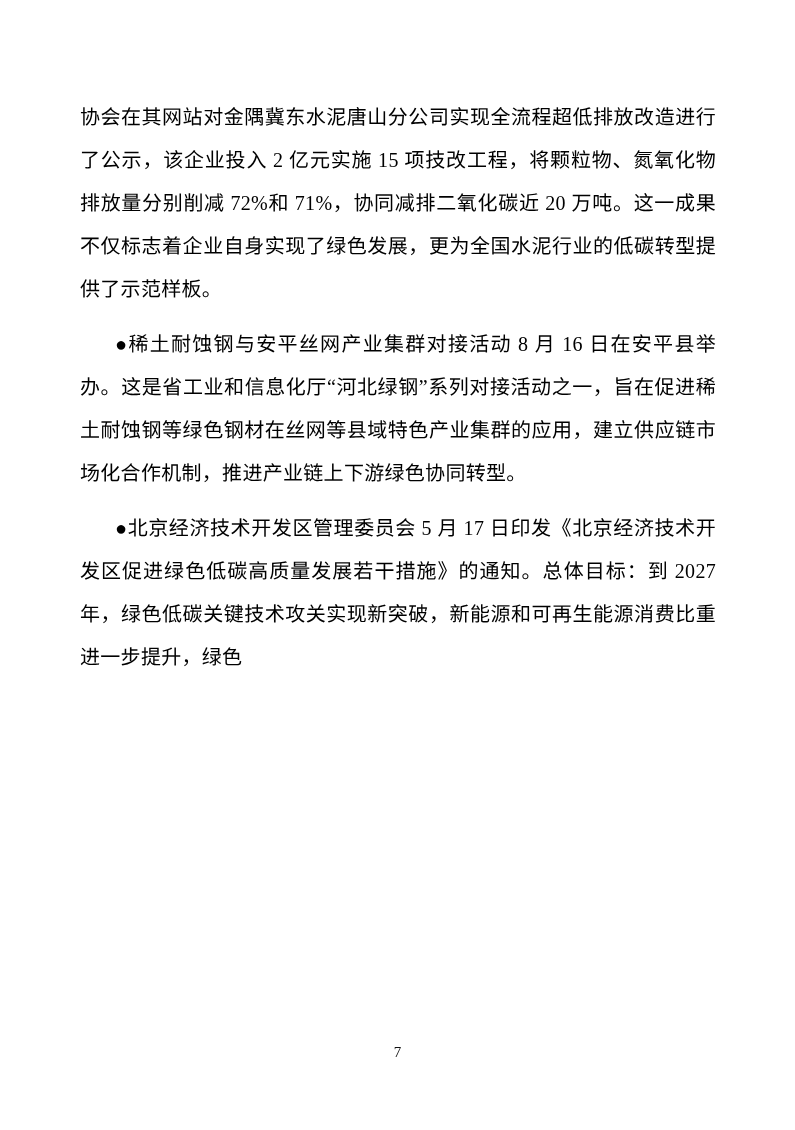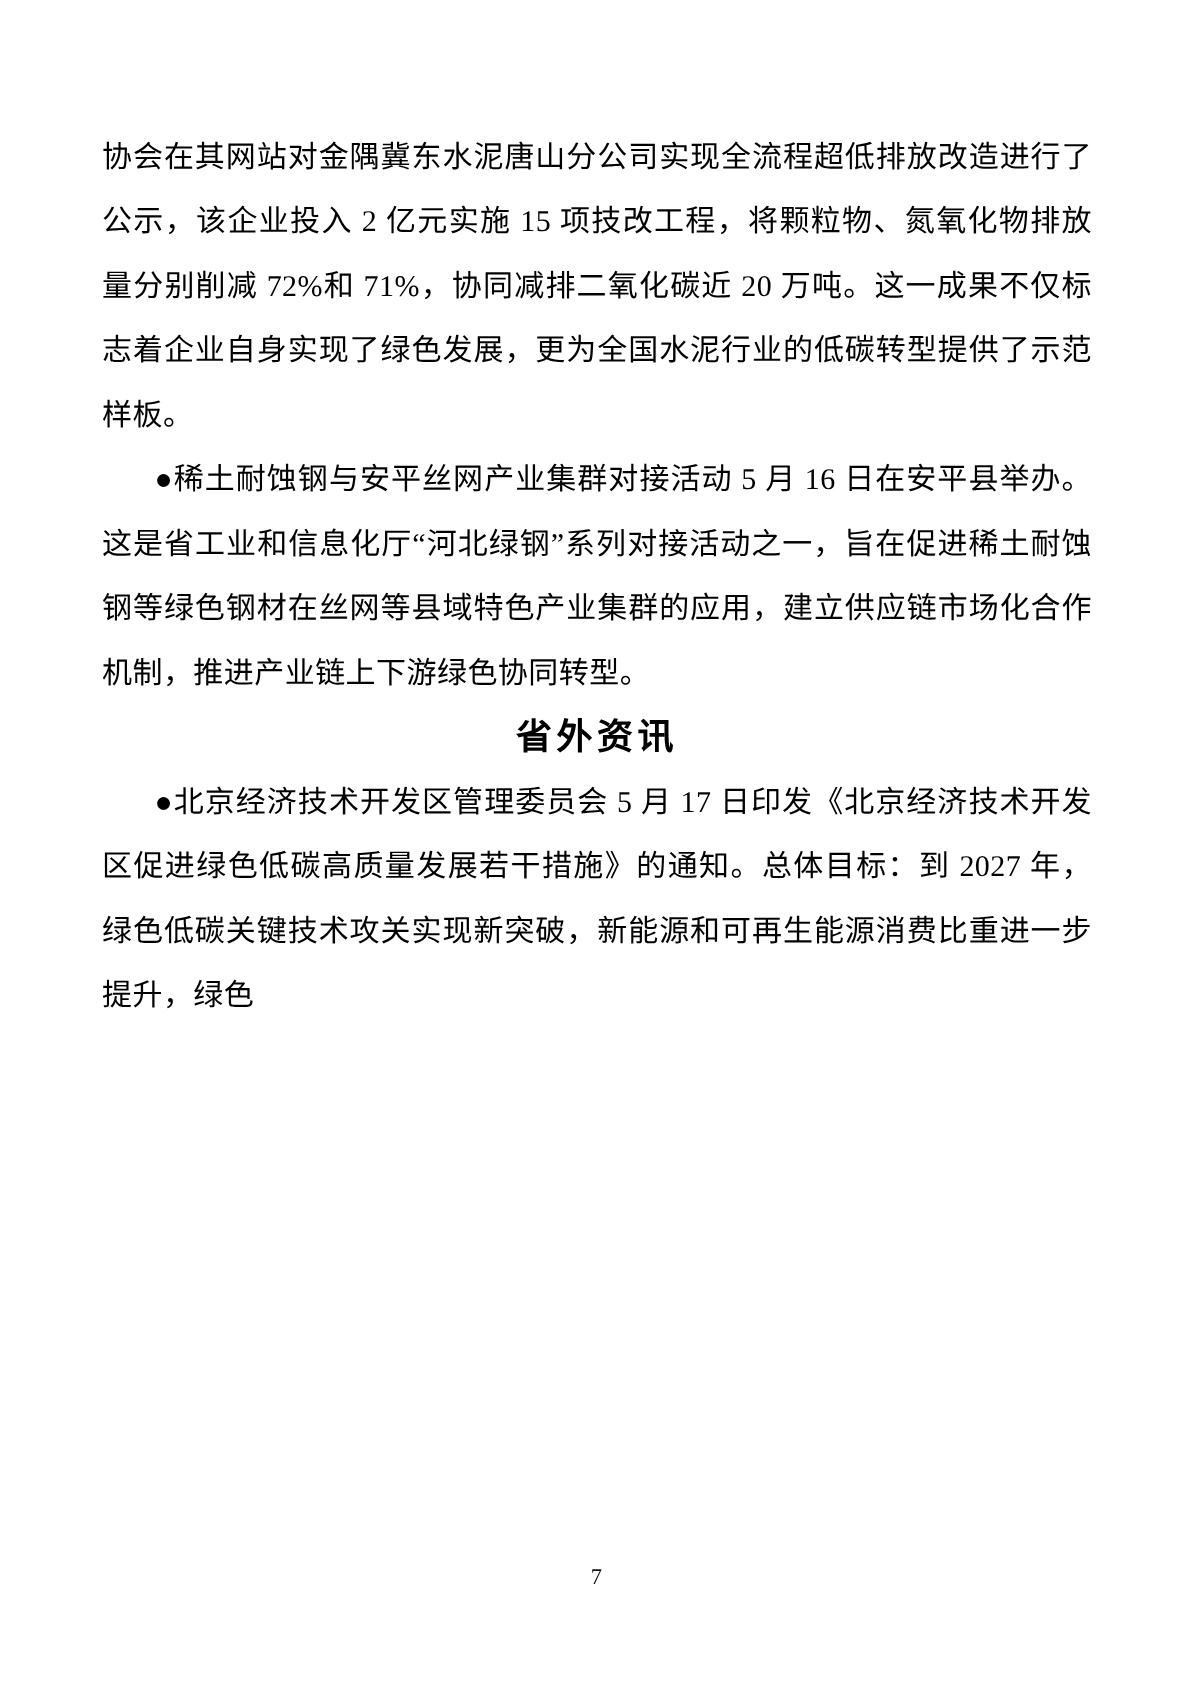--- a/index.html
+++ b/index.html
@@ -20,21 +20,21 @@
     inset: 0;
     background: #ffffff;
   }
   .content {
     position: absolute;
     top: 84px;
     left: 68px;
     width: 660px;
   }
   .para {
-    margin: 0;
+    margin: 12px;
     font-size: 20px;
     line-height: 43px;
     letter-spacing: 0.3px;
     text-align: justify;
     text-justify: inter-ideograph;
   }
   .para.indented {
     text-indent: 1.75em;
   }
   .section-heading {
@@ -58,20 +58,19 @@
     color: #111111;
     font-family: "Liberation Serif", "DejaVu Serif", serif;
   }
 </style>
 </head>
 <body>
 
 <div class="page">
   <div class="content">
     <p class="para">协会在其网站对金隅冀东水泥唐山分公司实现全流程超低排放改造进行了公示，该企业投入 2 亿元实施 15 项技改工程，将颗粒物、氮氧化物排放量分别削减 72%和 71%，协同减排二氧化碳近 20 万吨。这一成果不仅标志着企业自身实现了绿色发展，更为全国水泥行业的低碳转型提供了示范样板。</p>
-    <p class="para indented">●稀土耐蚀钢与安平丝网产业集群对接活动 5 月 16 日在安平县举办。这是省工业和信息化厅“河北绿钢”系列对接活动之一，旨在促进稀土耐蚀钢等绿色钢材在丝网等县域特色产业集群的应用，建立供应链市场化合作机制，推进产业链上下游绿色协同转型。</p>
-    <h2 class="section-heading">省外资讯</h2>
+    <p class="para indented">●稀土耐蚀钢与安平丝网产业集群对接活动 8 月 16 日在安平县举办。这是省工业和信息化厅“河北绿钢”系列对接活动之一，旨在促进稀土耐蚀钢等绿色钢材在丝网等县域特色产业集群的应用，建立供应链市场化合作机制，推进产业链上下游绿色协同转型。</p>
     <p class="para indented">●北京经济技术开发区管理委员会 5 月 17 日印发《北京经济技术开发区促进绿色低碳高质量发展若干措施》的通知。总体目标：到 2027 年，绿色低碳关键技术攻关实现新突破，新能源和可再生能源消费比重进一步提升，绿色</p>
   </div>
   <div class="footer">
     <span class="page-number">7</span>
   </div>
 </div>
 
 </body></html>

